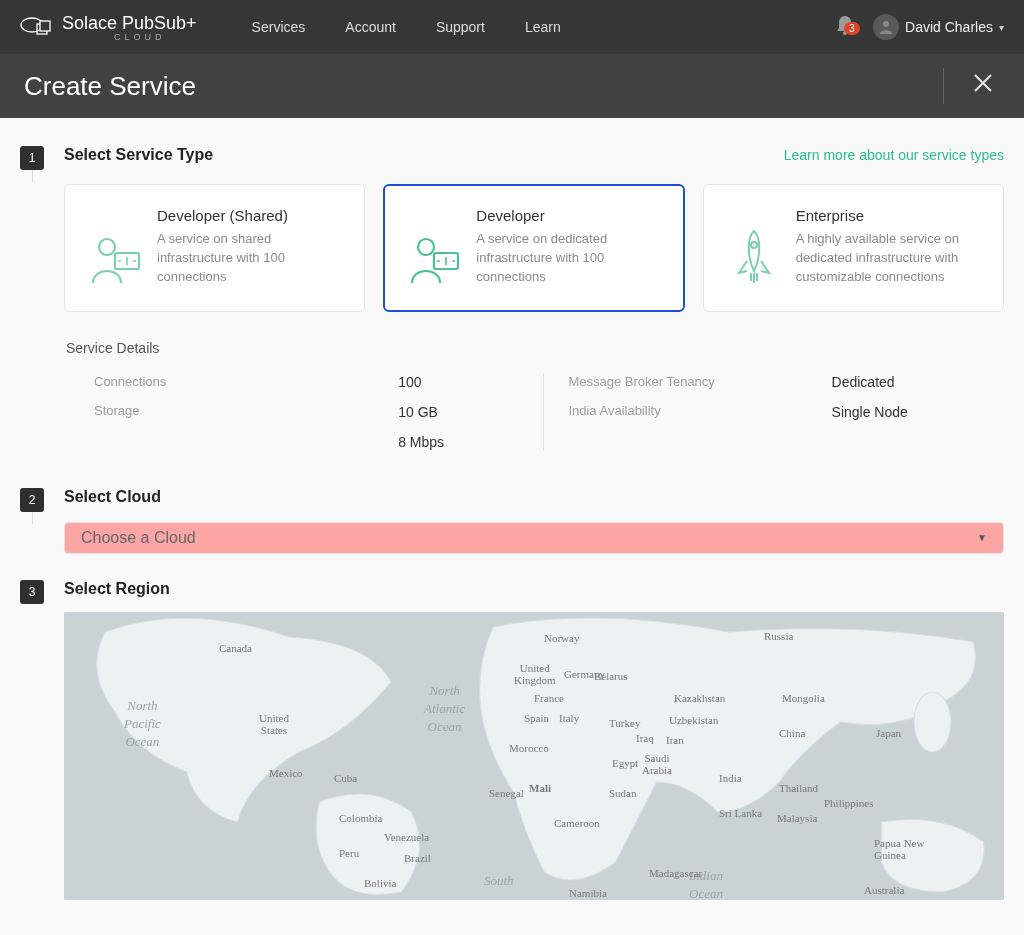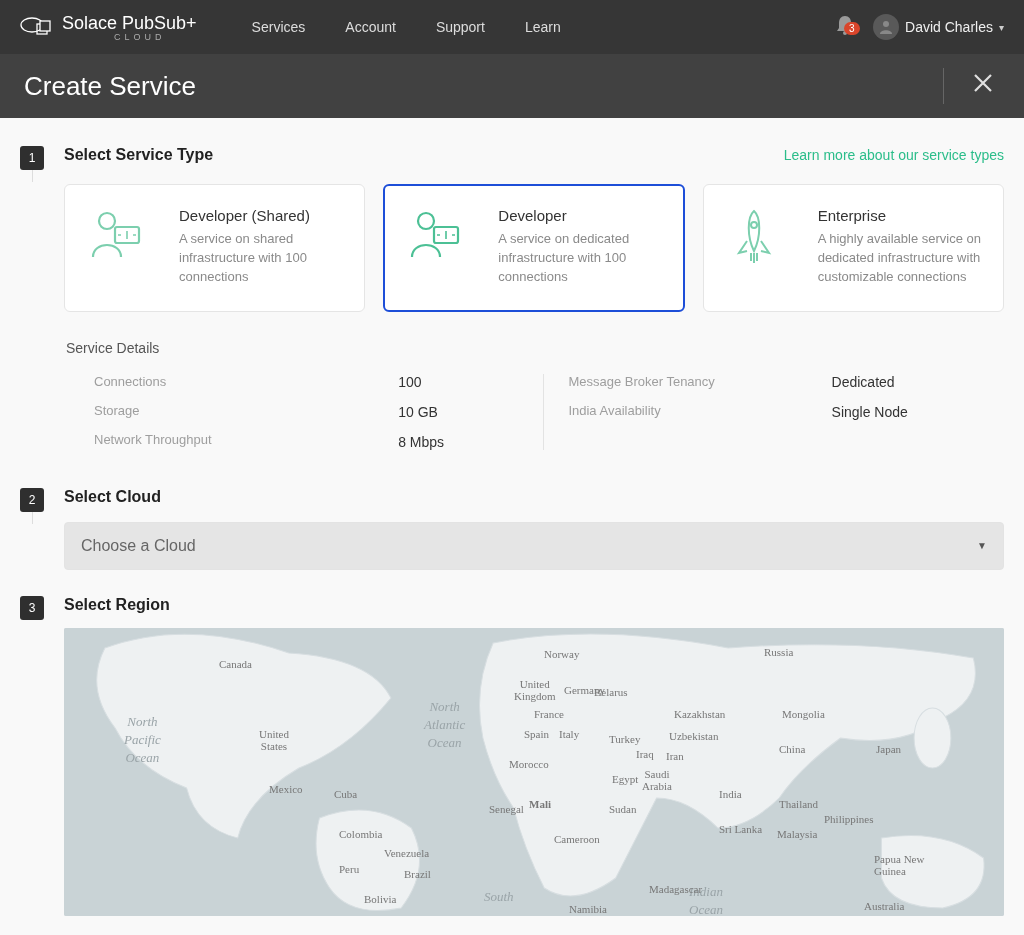--- a/index.html
+++ b/index.html
@@ -135,22 +135,23 @@
     gap:18px;
     margin-bottom: 28px;
   }
   .card {
     flex:1;
     background:#fff;
     border:1px solid #e5e5e5;
     border-radius:6px;
     padding:22px 20px 24px 20px;
     display:flex;
-    gap:34px;
+    gap:12px;
     cursor:pointer;
+    align-items:flex-end;
   }
   .card.selected {
     border:2px solid #1d4ed8;
     padding:21px 19px 23px 19px;
   }
   .card .icon-slot {
     width:60px;
     flex-shrink:0;
     display:flex; align-items:flex-start; justify-content:center;
     color:#64c9a3;
@@ -183,24 +184,24 @@
     gap:14px;
     padding: 0 24px;
   }
   .svc-col.pl { padding-left: 30px; flex:0 0 33%; }
   .svc-col.vals { flex:0 0 18%; }
   .svc-label { font-size:13px; color:#9e9e9e; white-space:nowrap;}
   .svc-val { font-size:14px; color:#333; }
   .svc-divider { width:1px; background:#e3e3e3;}
 
   .cloud-select {
-    background:#e5e5e5;
+    background:#fca5a5;
     border:1px solid #e3e3e3;
     border-radius:4px;
-    height:48px;
+    height:32px;
     display:flex;
     align-items:center;
     padding:0 16px;
     margin: 2px 0 18px 0;
     cursor:pointer;
   }
   .cloud-select span { color:#666; font-size:16px; }
   .cloud-select .tri { margin-left:auto; font-size:10px; color:#555;}
 
   
@@ -339,21 +340,20 @@
             <p>A highly available service on dedicated infrastructure with customizable connections</p>
           </div>
         </div>
       </div>
 
       <div class="svc-details-title">Service Details</div>
       <div class="svc-grid">
         <div class="svc-col pl">
           <div class="svc-label">Connections</div>
           <div class="svc-label">Storage</div>
-          <div class="svc-label">Network Throughput</div>
         </div>
         <div class="svc-col vals">
           <div class="svc-val">100</div>
           <div class="svc-val">10 GB</div>
           <div class="svc-val">8 Mbps</div>
         </div>
         <div class="svc-divider"></div>
         <div class="svc-col" style="flex:0 0 28%;">
           <div class="svc-label">Message Broker Tenancy</div>
           <div class="svc-label">India Availability</div>

